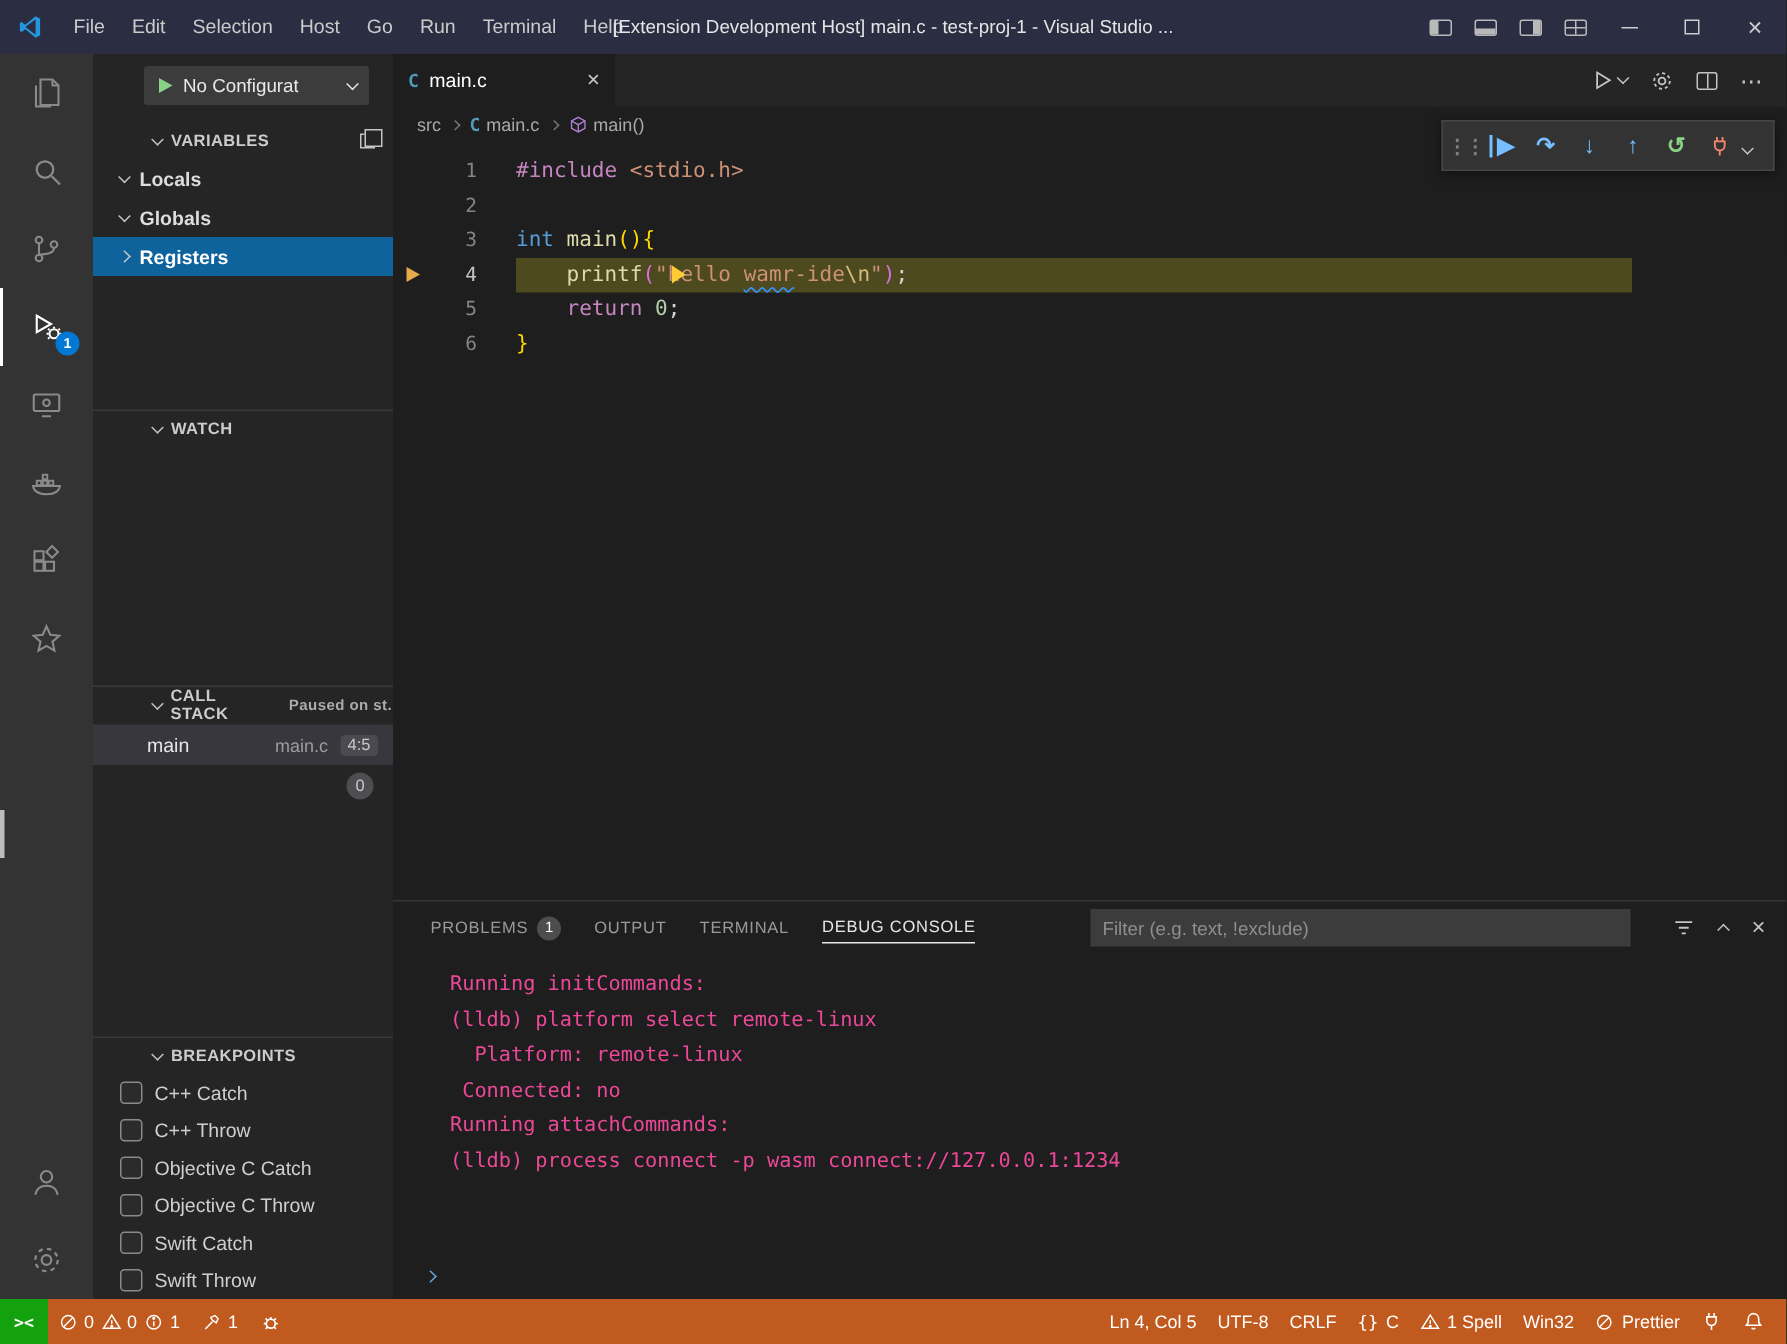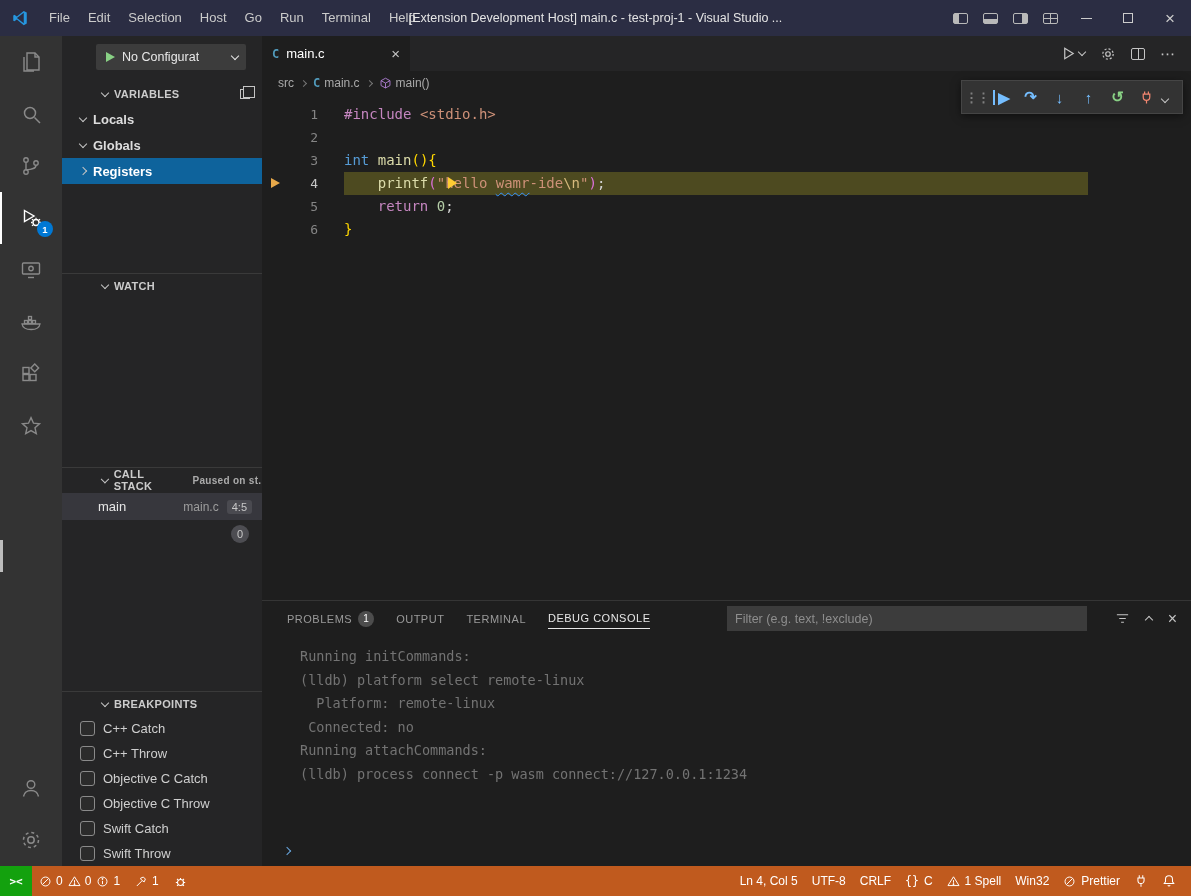--- a/index.html
+++ b/index.html
@@ -144,21 +144,21 @@
   .ptab.active .plabel { border-bottom:1px solid #E7E7E7; }
   .pbadge { background:#4D4D4D; color:#fff; border-radius:50%; width:16px; height:16px; font-size:10px;
     display:flex; align-items:center; justify-content:center; letter-spacing:0; }
   .pfilter { position:absolute; right:104px; top:5px; width:360px; height:25px; background:#3C3C3C;
     border:none; outline:none; color:#CCCCCC; font-size:12.5px; padding:0 8px;
     font-family:"Liberation Sans", sans-serif; }
   .pfilter::placeholder { color:#8E8E8E; }
   .picons { position:absolute; right:14px; top:0; height:35px; display:flex; align-items:center; gap:16px; color:#C5C5C5; }
   .picons .x { font-size:16px; line-height:1; }
   .console { padding:9px 0 0 38px; font-family:"DejaVu Sans Mono","Liberation Mono",monospace;
-    font-size:13.5px; line-height:23.5px; color:#737373; }
+    font-size:13.5px; line-height:23.5px; color:#ec4899; }
   .console-line { white-space:pre; }
   .prompt { position:absolute; left:22px; bottom:9px; color:#75BEFF; opacity:.85; }
 
   
   .statusbar { position:absolute; left:0; right:0; bottom:0; height:30px; background:#C05A1E;
     display:flex; align-items:center; color:#FFFFFF; font-size:12px; z-index:60; }
   .sb-remote { width:32px; height:100%; background:#13A10E; display:flex; align-items:center;
     justify-content:center; font-family:"DejaVu Sans Mono", monospace; font-weight:bold; font-size:11px; }
   .sb-item { display:flex; align-items:center; gap:5px; padding:0 7px; height:100%; white-space:nowrap; }
   .sb-item .n { margin-left:-1px; }
@@ -317,21 +317,21 @@
     </div>
   </div>
 
   <div class="sec bordered" style="top:237px;">
     <div class="sec-head">
       <span class="chev down"></span>
       <span>WATCH</span>
     </div>
   </div>
 
-  <div class="sec bordered" style="top:431px;">
+  <div class="sec bordered" style="top:421px;">
     <div class="sec-head">
       <span class="chev down"></span>
       <span>CALL STACK</span>
       <span class="paused">Paused on st...</span>
     </div>
     <div class="frame-row">
       <span>main</span>
       <span class="frame-file">main.c</span>
       <span class="frame-pos">4:5</span>
     </div>

